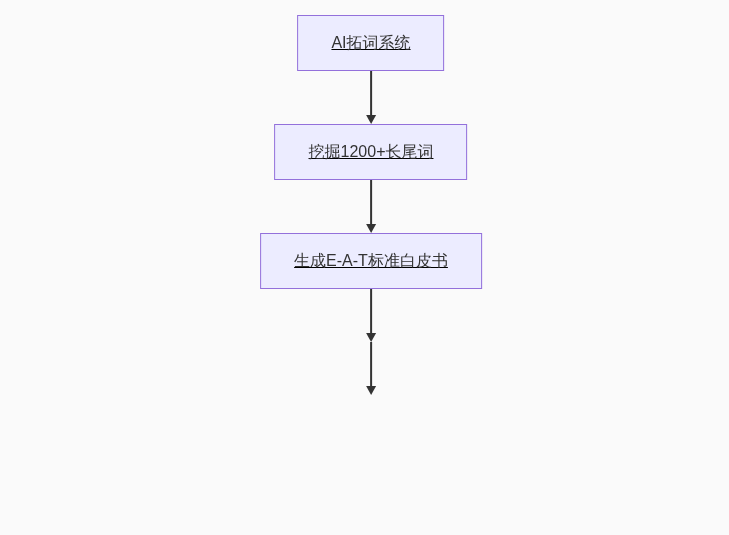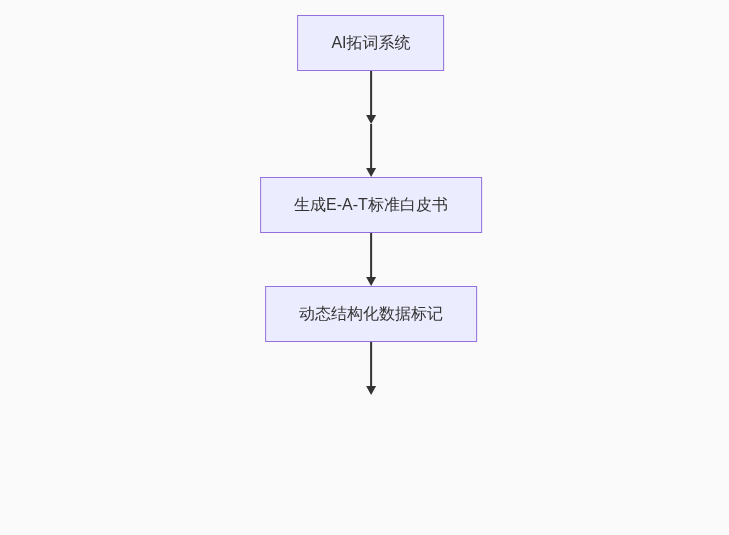--- a/index.html
+++ b/index.html
@@ -19,20 +19,21 @@
     height: 535px;
   }
   .flow {
     position: absolute;
     top: 15px;
     left: 371px;
     transform: translateX(-50%);
     display: flex;
     flex-direction: column;
     align-items: center;
+    text-decoration: underline;
   }
   .node {
     box-sizing: border-box;
     height: 56px;
     padding: 0 33px;
     display: flex;
     align-items: center;
     justify-content: center;
     background: var(--node-fill, #ECECFF);
     border: 1px solid var(--node-border, #9370DB);
@@ -70,38 +71,38 @@
 
     <div class="node">
       <span>AI拓词系统</span>
     </div>
 
     <div class="edge">
       <div class="line"></div>
       <div class="head"></div>
     </div>
 
+    <div class="node">
+      <span>挖掘1200+长尾词</span>
+    </div>
 
     <div class="edge">
       <div class="line"></div>
       <div class="head"></div>
     </div>
 
     <div class="node">
       <span>生成E-A-T标准白皮书</span>
     </div>
 
     <div class="edge">
       <div class="line"></div>
       <div class="head"></div>
     </div>
 
-    <div class="node">
-      <span>动态结构化数据标记</span>
-    </div>
 
     <div class="edge">
       <div class="line"></div>
       <div class="head"></div>
     </div>
 
 
   </div>
 </div>
 

